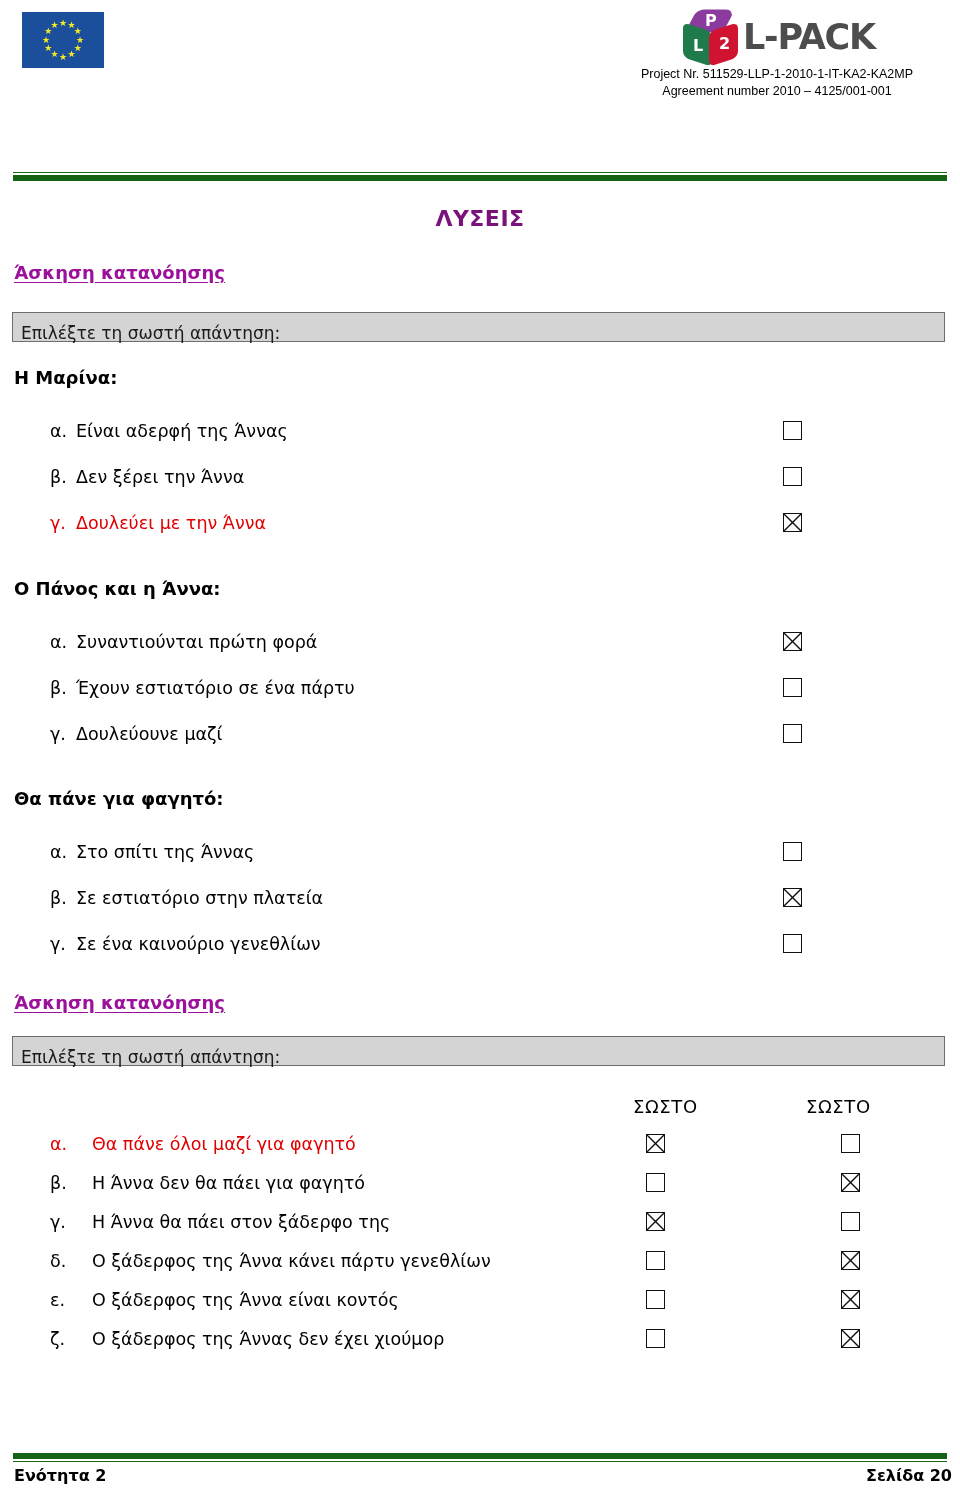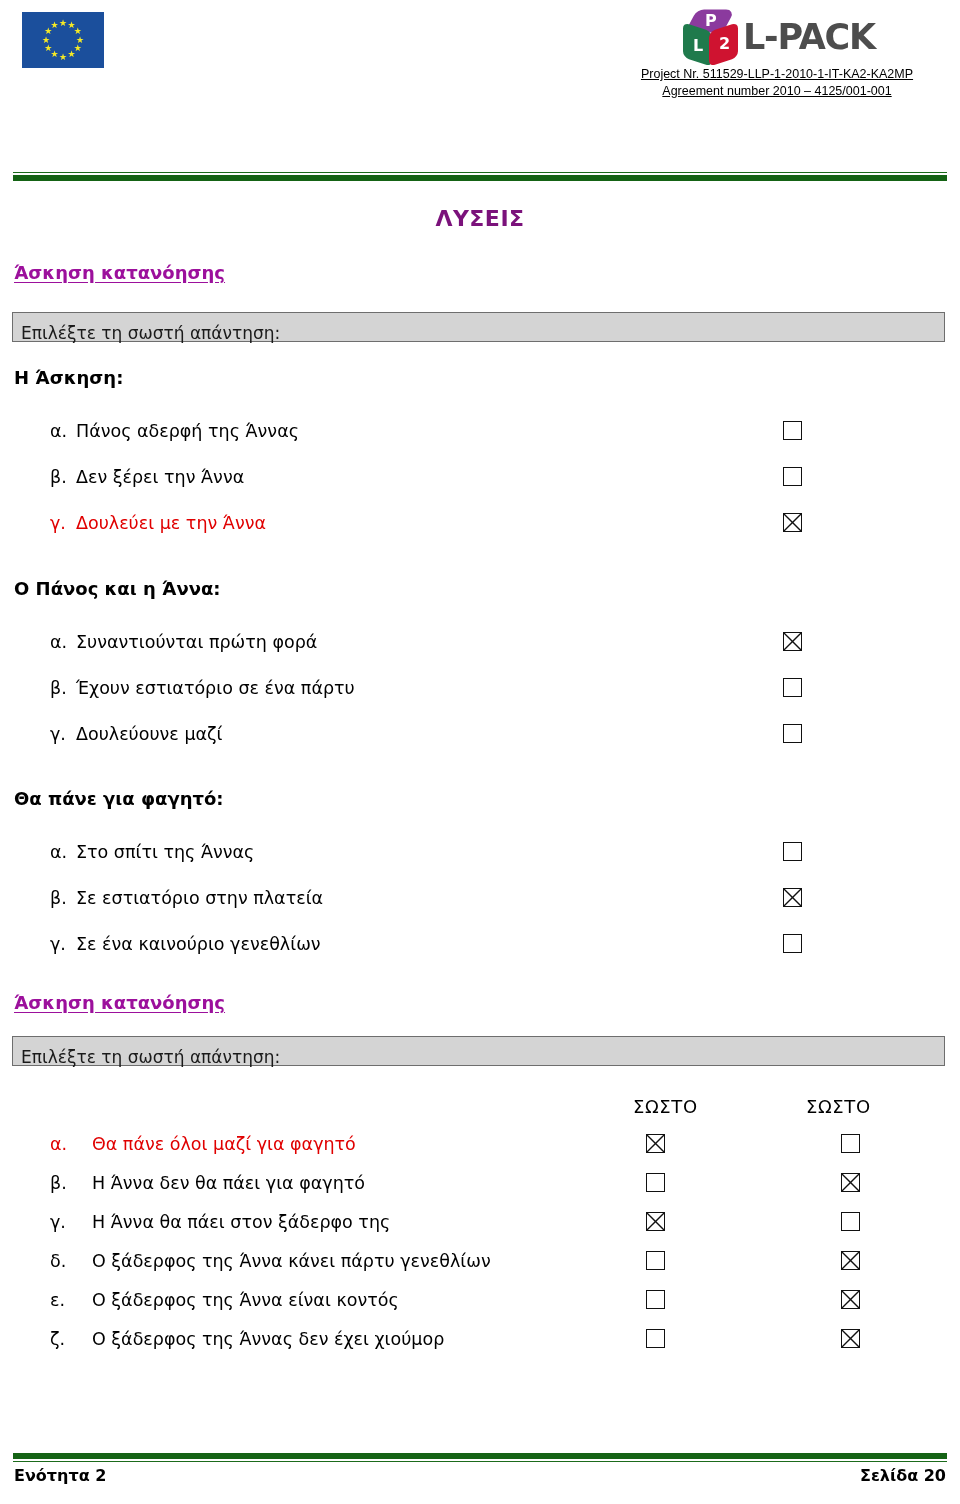--- a/index.html
+++ b/index.html
@@ -115,21 +115,20 @@
     margin-left: 2px;
     line-height: 36px;
   }
   .proj-line {
     font-family: "Liberation Sans", sans-serif;
     font-size: 12.5px;
     line-height: 17px;
     color: #000000;
     font-weight: 400;
     text-align: center;
-    text-decoration: underline;
   }
 
   
   .rule-top {
     position: absolute;
     left: 13px; top: 172px;
     width: 934px;
   }
   .rule-footer {
     position: absolute;
@@ -258,21 +257,21 @@
   .tf-letter { width: 42px; flex: none; }
 
   .footer-text {
     position: absolute;
     top: 1466px;
     font-size: 16px;
     font-weight: 700;
     color: #000000;
   }
   .footer-left { left: 14px; }
-  .footer-right { right: 14px; }
+  .footer-right { right: 8px; }
 </style>
 </head>
 <body>
 
 <div class="header">
 
   <div class="eu-logo">
     <div class="eu-flag" id="eu-flag">
         <div class="eu-star" style="left: 36.5px; top: 6.5px;">★</div>
         <div class="eu-star" style="left: 45px; top: 8.77757px;">★</div>
@@ -313,28 +312,28 @@
 </div>
 
 <div class="title-solutions">ΛΥΣΕΙΣ</div>
 
 <div class="ex-heading ex-heading-1">Άσκηση κατανόησης</div>
 
 <div class="gray-bar gray-bar-1">
   <span>Επιλέξτε τη σωστή απάντηση:</span>
 </div>
 
-<div class="q-title q1-title">Η Άσκηση:</div>
+<div class="q-title q1-title">Η Μαρίνα:</div>
 <div class="q-title q2-title">Ο Πάνος και η Άννα:</div>
 <div class="q-title q3-title">Θα πάνε για φαγητό:</div>
 
 <div id="mc-container">
     <div class="opt-row" style="top: 414px;">
       <span class="opt-letter">α.</span>
-      <span class="opt-text">Πάνος αδερφή της Άννας</span>
+      <span class="opt-text">Είναι αδερφή της Άννας</span>
     </div>
     <div class="cb cbcol-a" style="top: 421px;"></div>
     <div class="opt-row" style="top: 460px;">
       <span class="opt-letter">β.</span>
       <span class="opt-text">Δεν ξέρει την Άννα</span>
     </div>
     <div class="cb cbcol-a" style="top: 467px;"></div>
     <div class="opt-row" style="top: 506px;">
       <span class="opt-letter opt-red">γ.</span>
       <span class="opt-text opt-red">Δουλεύει με την Άννα</span>

